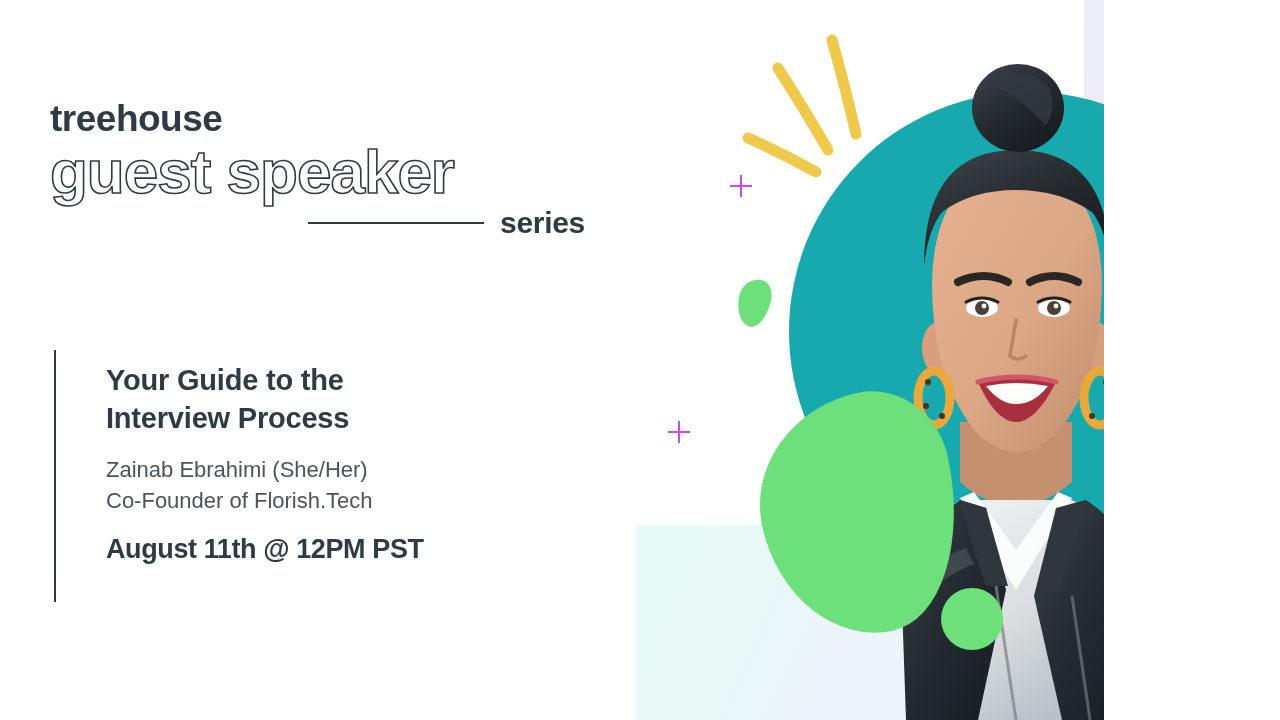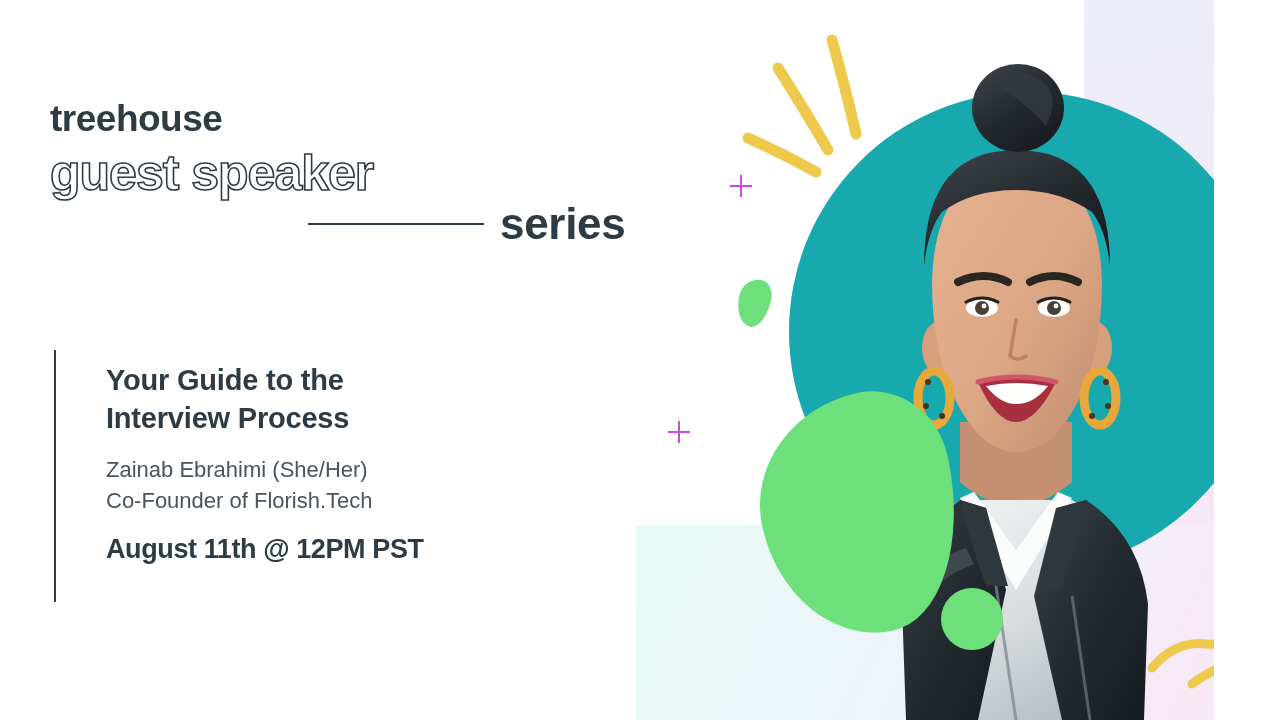--- a/index.html
+++ b/index.html
@@ -2,21 +2,21 @@
 <html><head>
 <meta charset="utf-8">
 <style>
   html, body {
     margin: 0;
     padding: 0;
     background: #ffffff;
   }
   #poster {
     position: relative;
-    width: 1214px;
+    width: 1104px;
     height: 720px;
     overflow: hidden;
     background: #ffffff;
     font-family: "Liberation Sans", sans-serif;
   }
 
   
   .panel {
     position: absolute;
   }
@@ -140,43 +140,43 @@
     width: 600px;
   }
   #brand-wordmark {
     font-size: 37px;
     font-weight: 700;
     color: #2e3b44;
     letter-spacing: -0.5px;
     line-height: 1;
   }
   #headline-outline {
-    margin-top: 9px;
-    font-size: 50px;
+    margin-top: 2px;
+    font-size: 62px;
     font-weight: 700;
     line-height: 1.08;
     letter-spacing: -1px;
     color: transparent;
     -webkit-text-stroke: 1.6px #2e3b44;
   }
   #series-row {
     display: flex;
     align-items: center;
     gap: 16px;
     margin-top: 2px;
     padding-left: 258px;
   }
   #series-rule {
     flex: 1 1 auto;
     height: 2px;
     background: #2e3b44;
     max-width: 176px;
   }
   #series-label {
-    font-size: 44px;
+    font-size: 30px;
     font-weight: 700;
     color: #2e3b44;
     letter-spacing: -0.3px;
     line-height: 1;
     white-space: nowrap;
   }
 
   
   #event-block {
     position: absolute;

